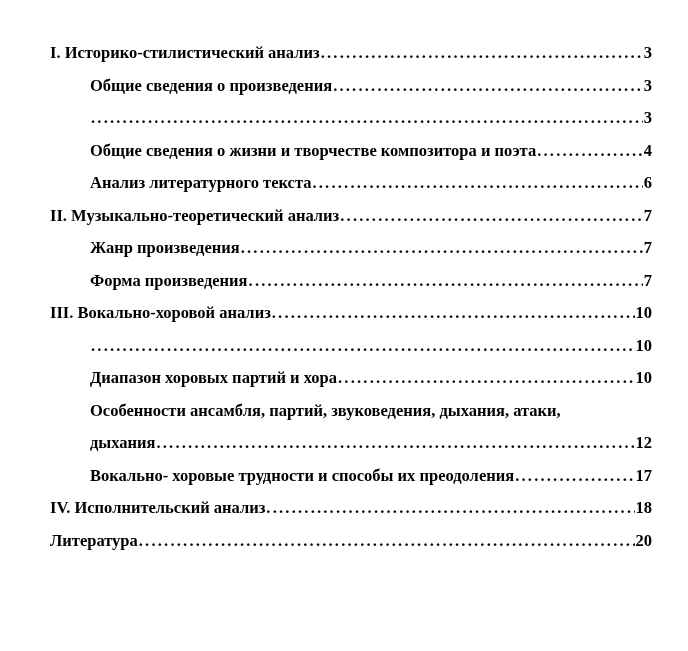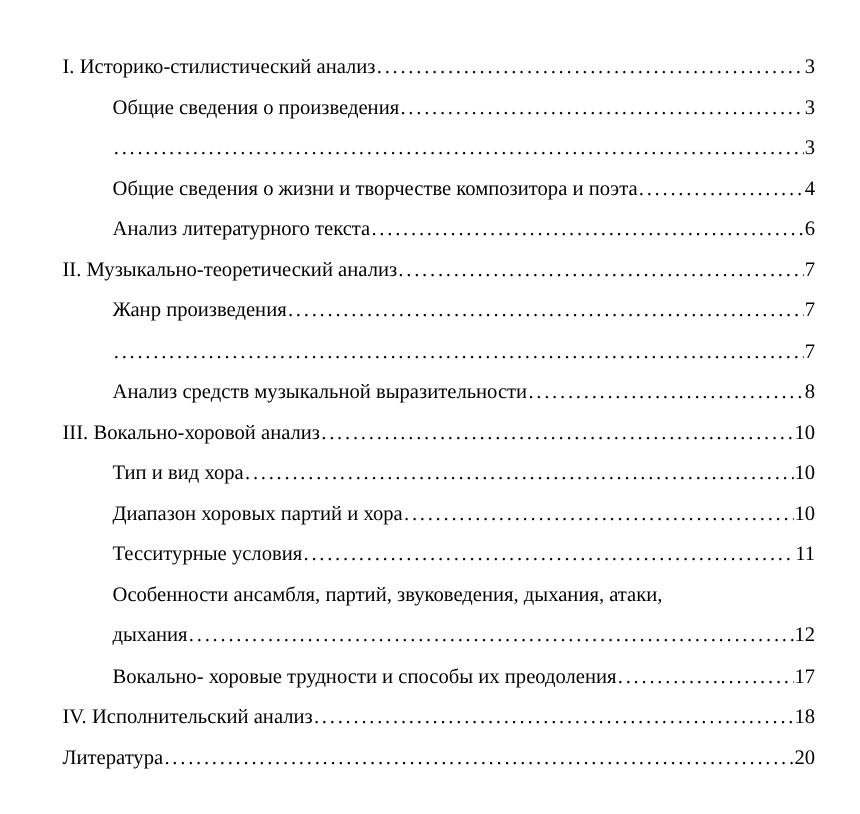--- a/index.html
+++ b/index.html
@@ -21,20 +21,21 @@
     position: absolute;
     top: 37px;
     left: 50px;
     right: 36px;
   }
   .toc-row {
     display: flex;
     align-items: flex-end;
     line-height: 32.5px;
     white-space: nowrap;
+    font-weight: bold;
   }
   .toc-row.indent {
     padding-left: 40px;
   }
   .toc-label {
     flex: 0 0 auto;
   }
   .toc-leader {
     flex: 1 1 auto;
     overflow: hidden;
@@ -92,53 +93,43 @@
       <span class="toc-page">7</span>
     </div>
 
     <div class="toc-row indent">
       <span class="toc-label">Жанр произведения</span>
       <span class="toc-leader"></span>
       <span class="toc-page">7</span>
     </div>
 
     <div class="toc-row indent">
+      <span class="toc-label">Форма произведения</span>
       <span class="toc-leader"></span>
       <span class="toc-page">7</span>
     </div>
 
-    <div class="toc-row indent">
-      <span class="toc-label">Анализ средств музыкальной выразительности</span>
-      <span class="toc-leader"></span>
-      <span class="toc-page">8</span>
-    </div>
 
     <div class="toc-row">
       <span class="toc-label">III. Вокально-хоровой анализ</span>
       <span class="toc-leader"></span>
       <span class="toc-page">10</span>
     </div>
 
     <div class="toc-row indent">
-      <span class="toc-label">Тип и вид хора</span>
       <span class="toc-leader"></span>
       <span class="toc-page">10</span>
     </div>
 
     <div class="toc-row indent">
       <span class="toc-label">Диапазон хоровых партий и хора</span>
       <span class="toc-leader"></span>
       <span class="toc-page">10</span>
     </div>
 
-    <div class="toc-row indent">
-      <span class="toc-label">Тесситурные условия</span>
-      <span class="toc-leader"></span>
-      <span class="toc-page">11</span>
-    </div>
 
     <div class="toc-row indent no-leader">
       <span class="toc-label">Особенности ансамбля, партий, звуковедения, дыхания, атаки,</span>
       <span class="toc-leader"></span>
       <span class="toc-page"></span>
     </div>
 
     <div class="toc-row indent">
       <span class="toc-label">дыхания</span>
       <span class="toc-leader"></span>

